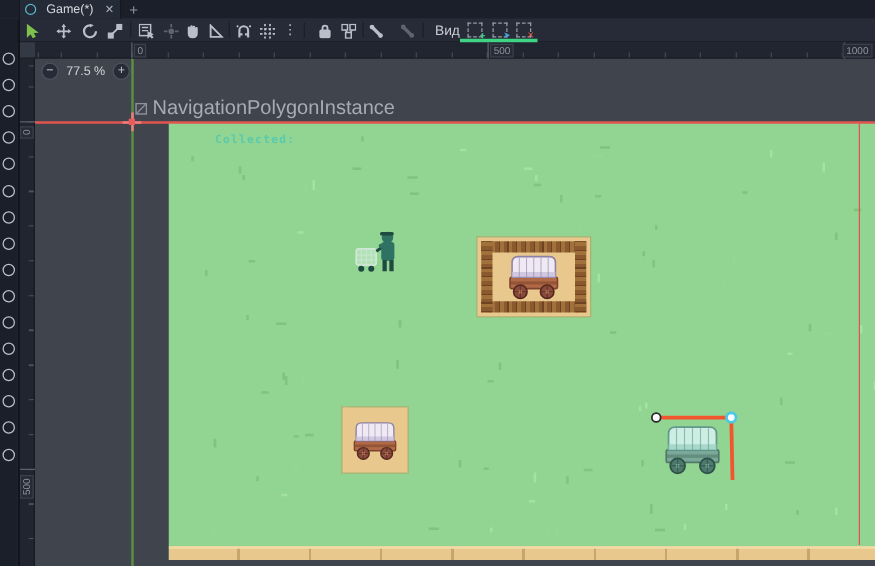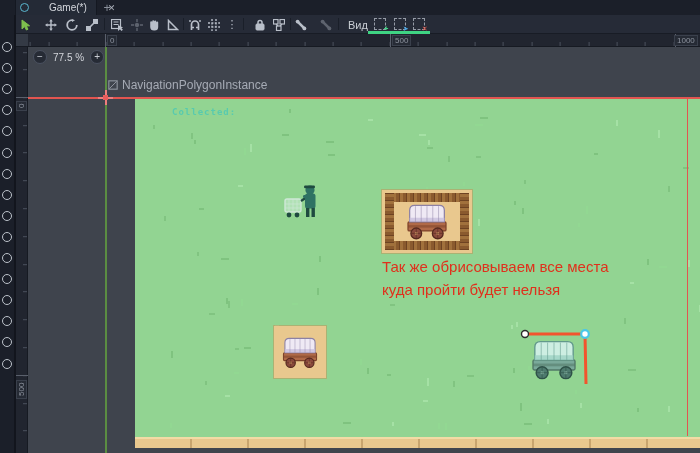--- a/index.html
+++ b/index.html
@@ -3,21 +3,21 @@
 <meta charset="utf-8">
 <style>
   html,body{margin:0;padding:0;background:#14171f;}
   #app{position:relative;width:700px;height:453px;overflow:hidden;
        font-family:"Liberation Sans","DejaVu Sans",sans-serif;
        background:#3e434c;-webkit-font-smoothing:antialiased;}
   .abs{position:absolute;}
   
   #tabbar{left:0;top:0;width:700px;height:15px;background:#1b1f29;}
   #scene-tab{left:15px;top:0;width:82px;height:15px;background:#242a36;
-     display:flex;align-items:center;gap:20px;padding:0 4px;box-sizing:border-box;
+     display:flex;align-items:center;gap:8px;padding:0 4px;box-sizing:border-box;
      border-left:1px solid #141821;border-right:1px solid #141821;}
   #scene-tab .ring{width:7px;height:7px;border:1.6px solid #5ab6ce;border-radius:50%;flex:0 0 auto;}
   #scene-tab .lbl{font-size:10px;color:#d5d8de;white-space:nowrap;}
   #scene-tab .x{font-size:9px;color:#a9aeb8;margin-left:1px;}
   #new-tab{left:100px;top:0px;width:14px;height:15px;color:#8b919c;font-size:12px;
      display:flex;align-items:center;justify-content:center;}
   
   #toolbar{left:0;top:15px;width:700px;height:19px;background:#262b37;border-bottom:1px solid #181c25;box-sizing:border-box;}
   .ico{position:absolute;top:2px;width:16px;height:15px;display:flex;align-items:center;justify-content:center;color:#b9bfc9;}
   .ico svg{display:block;}
@@ -64,21 +64,21 @@
   #annotation{position:absolute;left:247px;top:157px;width:300px;font-size:15px;line-height:23px;color:#e0301c;}
   
   #red-h{left:0px;top:50px;width:672px;height:1.6px;background:#e25550;z-index:6;}
   #red-v{left:658.5px;top:50px;width:1.6px;height:339px;background:#e25550;z-index:6;}
   #green-v{left:77px;top:0;width:1.5px;height:406px;background:#5d9141;opacity:.95;z-index:5;}
   #origin-cross{left:70px;top:43px;width:15px;height:15px;z-index:7;}
   #origin-cross .b1{position:absolute;left:0;top:6.5px;width:15px;height:2px;background:#ef7d7d;}
   #origin-cross .b2{position:absolute;left:6.5px;top:0;width:2px;height:15px;background:#ef7d7d;}
   #origin-cross .c{position:absolute;left:5px;top:5px;width:5px;height:5px;background:#e85c5c;}
   #node-label{left:80px;top:31px;display:flex;align-items:center;gap:4px;z-index:7;}
-  #node-label .txt{font-size:12px;color:#a6abb5;}
+  #node-label .txt{font-size:16px;color:#a6abb5;}
   #zoom-pill{left:5px;top:3px;display:flex;align-items:center;gap:6px;z-index:8;}
   .zoom-btn{width:14px;height:14px;border-radius:50%;background:#262b35;border:1px solid #4a5160;
      color:#c9cdd4;font-size:10px;line-height:12px;text-align:center;box-sizing:border-box;}
   #zoom-val{font-size:10px;color:#d2d5da;}
   #polyline-svg{position:absolute;left:0;top:0;width:582px;height:350px;z-index:7;pointer-events:none;}
   .sprite{position:absolute;}
   #grass div{position:absolute;pointer-events:none;}
 </style>
 </head>
 <body>
@@ -460,24 +460,20 @@
   <rect x="23" y="13.5" width="10.5" height="15" rx="2.5" fill="#2f7263"></rect>
   <rect x="21" y="15" width="5" height="3.2" rx="1.4" fill="#2f7263"></rect>
   <rect x="24" y="28" width="3.4" height="9" fill="#1f4a40"></rect>
   <rect x="29.5" y="28" width="3.4" height="9" fill="#1f4a40"></rect>
 </svg></div>
 
       <div id="tan-strip">
           <div class="notches"></div>
         </div>
 
-      <div id="annotation" style="color: rgb(224, 48, 28);">
-        <div>Так же обрисовываем все места</div>
-        <div>куда пройти будет нельзя</div>
-      </div>
 
       <svg id="polyline-svg">
         <polyline points="390,236 450,236 451,286" fill="none" stroke="#f2542d" stroke-width="3"></polyline>
         <circle cx="390" cy="236" r="3.5" fill="#ffffff" stroke="#2a2a2a" stroke-width="1.4"></circle>
         <circle cx="450" cy="236" r="3.8" fill="#ffffff" stroke="#49c8e8" stroke-width="2.2"></circle>
       </svg>
     </div>
 
     <div id="green-v" class="abs"></div>
     <div id="red-h" class="abs"></div>

